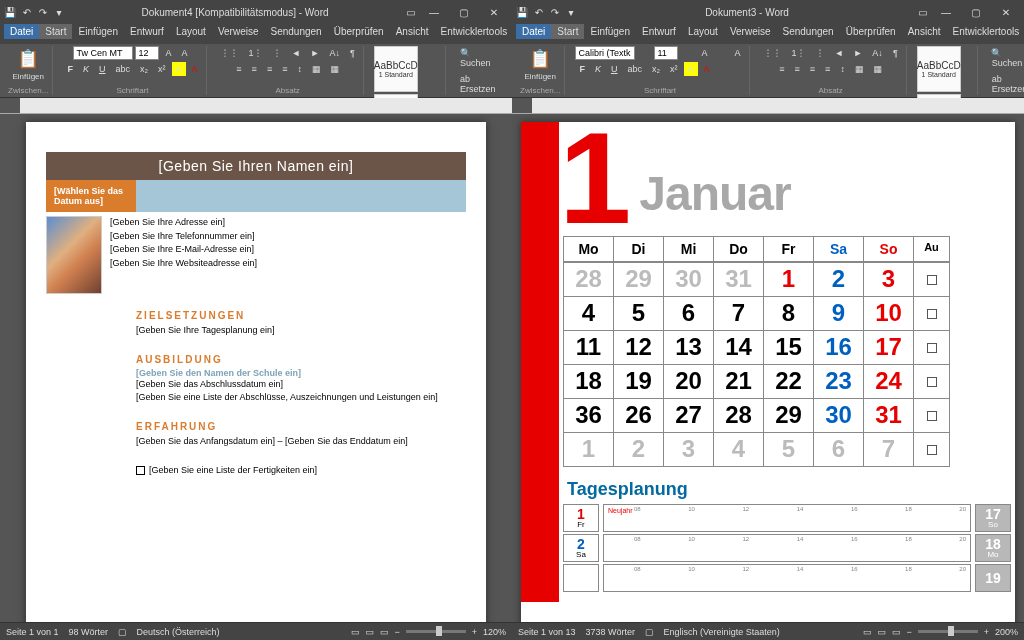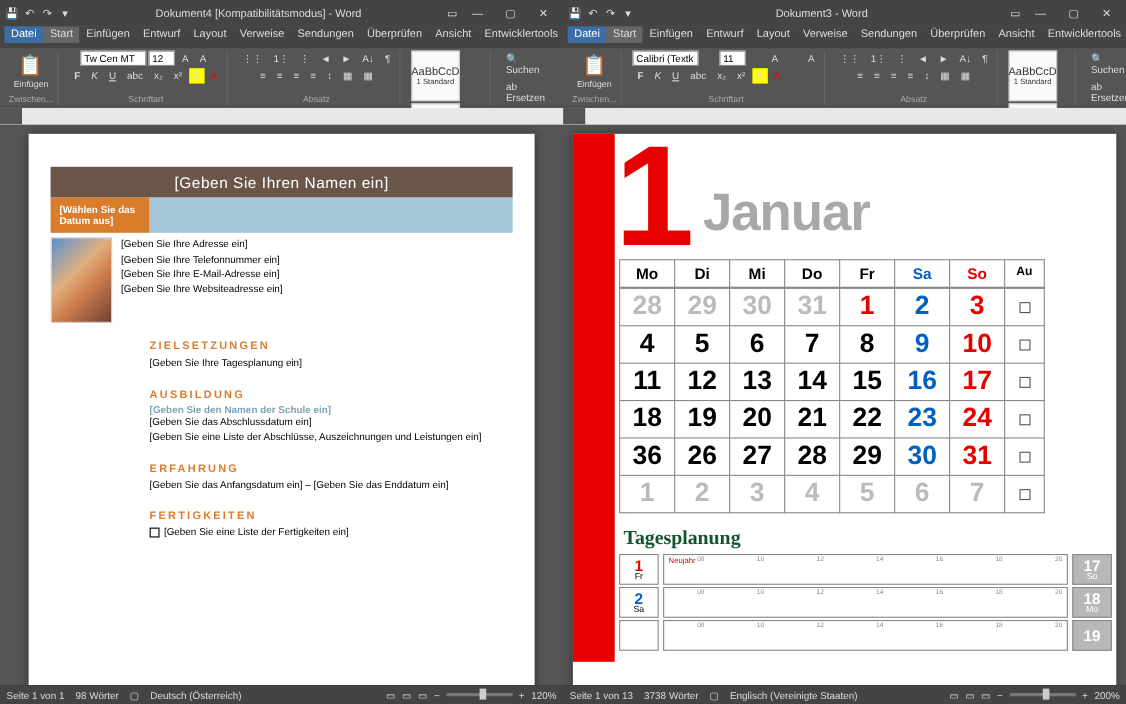--- a/index.html
+++ b/index.html
@@ -63,21 +63,21 @@
 .calendar .hcell.so{color:#e60000}
 .calendar .hcell.au{font-size:11px}
 .calendar .dcell{border-right:1px solid #888;border-bottom:1px solid #888;text-align:center;font-weight:900;font-size:24px;font-family:Arial,sans-serif;padding:2px 0;color:#000;height:34px;position:relative}
 .calendar .dcell.other{color:#bbb}
 .calendar .dcell.sat{color:#0060c0}
 .calendar .dcell.sun{color:#e60000}
 .calendar .dcell.hol{color:#e60000}
 .calendar .ckcell{border-right:1px solid #888;border-bottom:1px solid #888;display:flex;align-items:center;justify-content:center}
 .calendar .ckbox{width:10px;height:10px;border:1px solid #555}
 .calendar .tagesplanung{margin-top:12px}
-.calendar .tp-title{font-weight:900;font-size:18px;font-family:Liberation Serif, serif;color:#14532d;margin-bottom:4px;padding-left:4px}
+.calendar .tp-title{font-weight:900;font-size:18px;font-family:Liberation Sans, sans-serif;color:#0369a1;margin-bottom:4px;padding-left:4px}
 .calendar .tp-row{display:grid;grid-template-columns:36px 1fr 36px;gap:4px}
 .calendar .tp-box{border:1px solid #888;height:28px;display:flex;flex-direction:column;align-items:center;justify-content:center;font-family:Arial,sans-serif}
 .calendar .tp-box.grey{background:#b8b8b8;color:#fff}
 .calendar .tp-box .d{font-size:14px;font-weight:900;line-height:1}
 .calendar .tp-box .w{font-size:8px;line-height:1}
 .calendar .tp-box.red .d{color:#e60000}
 .calendar .tp-box.blue .d{color:#0060c0}
 .calendar .tp-box.grey .d{color:#fff}
 .calendar .tp-content{border:1px solid #888;height:28px;font-size:7px;color:#e60000;padding:2px 4px;position:relative}
 .calendar .tp-content .ticks{position:absolute;top:1px;left:30px;right:4px;display:flex;justify-content:space-between;font-size:6px;color:#888}
@@ -218,21 +218,20 @@
         <div class="sec-head">AUSBILDUNG</div>
         <div class="sec-sub">[Geben Sie den Namen der Schule ein]</div>
         <div class="sec-body">[Geben Sie das Abschlussdatum ein]</div>
         <div class="sec-body">[Geben Sie eine Liste der Abschlüsse, Auszeichnungen und Leistungen ein]</div>
       </div>
       <div class="section">
         <div class="sec-head">ERFAHRUNG</div>
         <div class="sec-body">[Geben Sie das Anfangsdatum ein] – [Geben Sie das Enddatum ein]</div>
       </div>
       <div class="section">
-        <div class="sec-head">FERTIGKEITEN</div>
         <div class="sec-body"><span class="check"></span><span>[Geben Sie eine Liste der Fertigkeiten ein]</span></div>
       </div>
     </div>
   </div>
   <div class="statusbar">
     <span>Seite 1 von 1</span>
     <span>98 Wörter</span>
     <span>▢</span>
     <span>Deutsch (Österreich)</span>
     <div class="sb-right">

